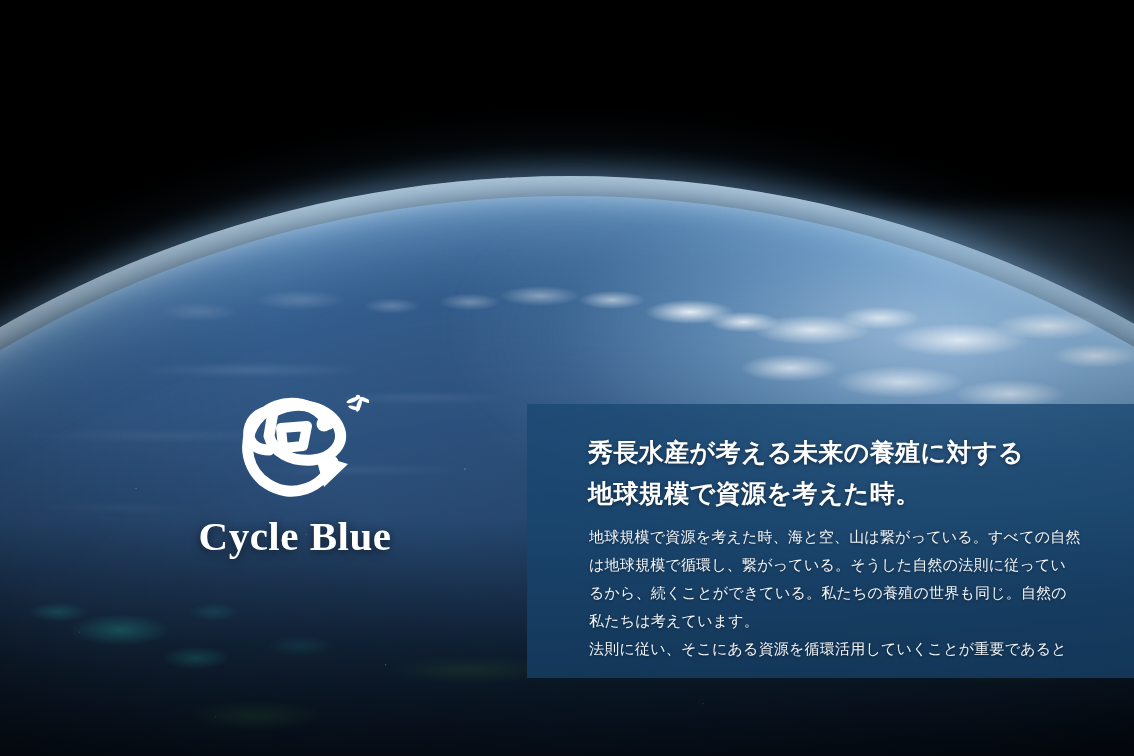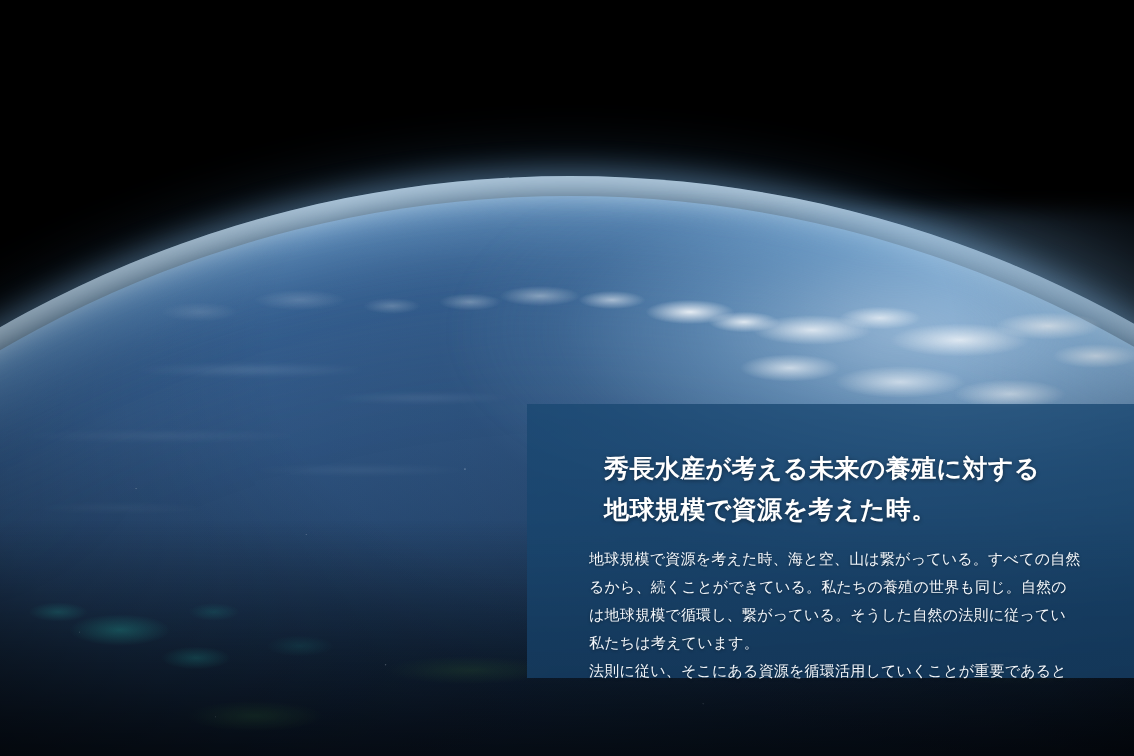--- a/index.html
+++ b/index.html
@@ -227,21 +227,21 @@
     height: 274px;
     box-sizing: border-box;
     padding: 28px 40px 0 61px;
     background: linear-gradient(to bottom,
       rgba(26,72,114,0.80) 0%,
       rgba(24,68,108,0.82) 55%,
       rgba(22,62,100,0.84) 100%);
     backdrop-filter: blur(1px);
   }
   .concept-heading {
-    margin: 16px;
+    margin: 0;
     color: #ffffff;
     font-size: 25px;
     font-weight: 700;
     line-height: 1.62;
     letter-spacing: 0.4px;
     text-shadow: 0 1px 4px rgba(0,0,0,0.45);
   }
   .concept-heading .line {
     display: block;
     white-space: nowrap;
@@ -268,28 +268,53 @@
     <div class="planet"></div>
     <div class="atmosphere"></div>
     <div class="sheen"></div>
     <div class="clouds"></div>
     <div class="cloud-bands"></div>
     <div class="terrain"></div>
     <div class="speckle"></div>
     <div class="vignette"></div>
   </div>
 
+  <div class="logo-lockup">
+    <svg class="logo-mark" viewBox="0 0 148 120" aria-hidden="true">
+
+      <path d="M108 36 A44 44 0 1 0 112 74" fill="none" stroke="#ffffff" stroke-width="11" stroke-linecap="round"></path>
+
+      <path d="M94 66 L127 76 L103 99 Z" fill="#ffffff"></path>
+
+      <path d="M52 24 C78 10 110 20 118 40 C124 55 112 70 92 72 C70 74 52 64 48 48 Z" fill="none" stroke="#ffffff" stroke-width="11" stroke-linejoin="round"></path>
+
+      <path d="M52 24 C40 22 30 30 28 42 C26 54 34 62 48 62" fill="none" stroke="#ffffff" stroke-width="11" stroke-linecap="round"></path>
+
+      <path d="M60 40 L86 38 L82 58 L62 60 Z" fill="none" stroke="#ffffff" stroke-width="10" stroke-linejoin="round"></path>
+
+      <circle cx="103" cy="36" r="7.5" fill="#ffffff"></circle>
+
+      <g>
+        <ellipse cx="138" cy="17" rx="2.2" ry="7" fill="#ffffff" transform="rotate(18 138 17)"></ellipse>
+        <ellipse cx="132" cy="12" rx="7" ry="2.1" fill="#ffffff" transform="rotate(-22 132 12)"></ellipse>
+        <ellipse cx="144" cy="12" rx="6" ry="2.0" fill="#ffffff" transform="rotate(22 144 12)"></ellipse>
+        <ellipse cx="133" cy="20" rx="6" ry="1.9" fill="#ffffff" transform="rotate(16 133 20)"></ellipse>
+        <circle cx="137" cy="9" r="2.3" fill="#ffffff"></circle>
+      </g>
+    </svg>
+    <div class="logo-wordmark">Cycle Blue</div>
+  </div>
 
   <div class="concept-panel">
     <h2 class="concept-heading">
       <span class="line">秀長水産が考える未来の養殖に対する</span>
       <span class="line">地球規模で資源を考えた時。</span>
     </h2>
     <p class="concept-body">
       <span class="line">地球規模で資源を考えた時、海と空、山は繋がっている。すべての自然</span>
+      <span class="line">は地球規模で循環し、繋がっている。そうした自然の法則に従ってい</span>
       <span class="line">るから、続くことができている。私たちの養殖の世界も同じ。自然の</span>
-      <span class="line">は地球規模で循環し、繋がっている。そうした自然の法則に従ってい</span>
       <span class="line">私たちは考えています。</span>
       <span class="line">法則に従い、そこにある資源を循環活用していくことが重要であると</span>
     </p>
   </div>
 
 </div>
 
 </body></html>

